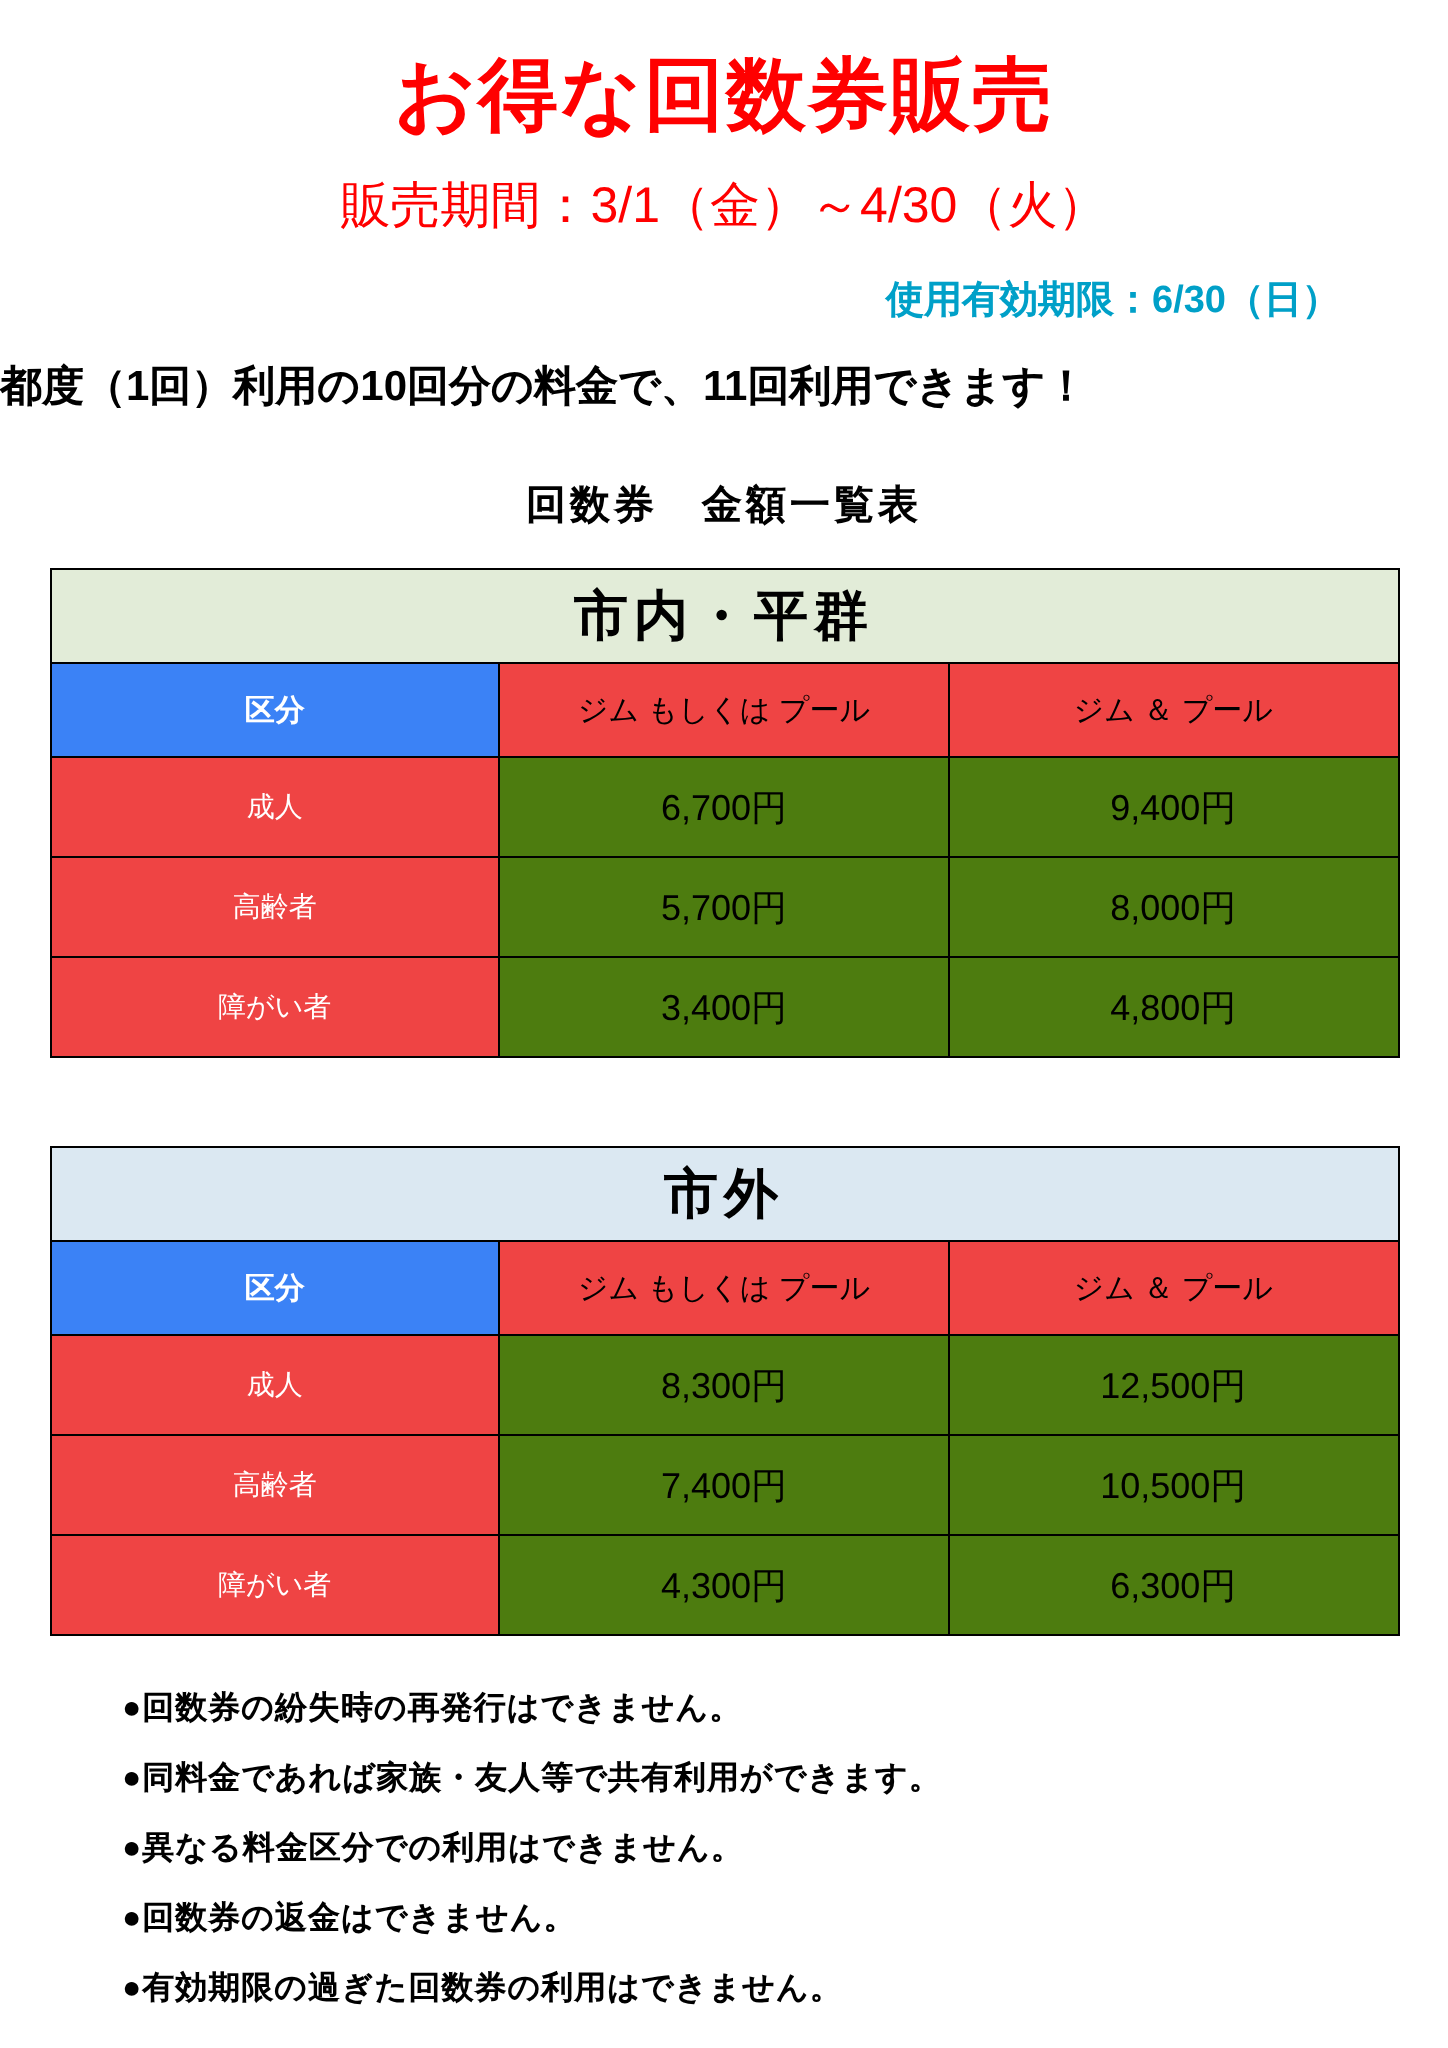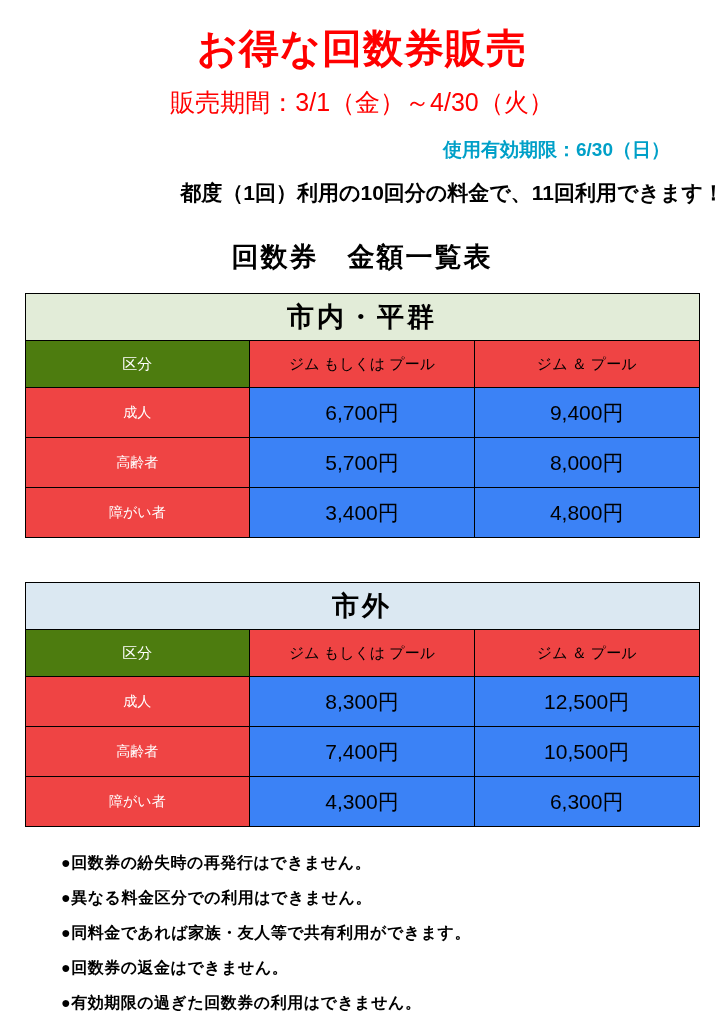--- a/index.html
+++ b/index.html
@@ -44,30 +44,30 @@
   .valid-until {
     text-align: right;
     color: #00a0c8;
     font-size: 19px;
     font-weight: bold;
     margin-top: 18px;
     padding-right: 54px;
   }
 
   .lead-text {
-    text-align: right;
+    text-align: left;
     color: #000000;
     font-size: 21px;
     font-weight: bold;
     margin-top: 16px;
   }
 
   .table-heading {
     text-align: center;
-    font-size: 27px;
+    font-size: 20px;
     font-weight: bold;
     margin-top: 32px;
     letter-spacing: 2px;
   }
 
   .fare-table {
     width: 675px;
     margin: 18px auto 0 auto;
     border-collapse: collapse;
     table-layout: fixed;
@@ -86,42 +86,42 @@
   .tbl-title {
     font-size: 27px;
     font-weight: bold;
     height: 46px;
     letter-spacing: 3px;
   }
   .tbl-title.green { background: #e2ecd8; }
   .tbl-title.blue { background: #dbe8f2; }
 
   .hdr-cell {
-    background: #4d7c0f;
+    background: #3b82f6;
     color: #ffffff;
     font-size: 15px;
     height: 46px;
-    font-weight: normal;
+    font-weight: bold;
   }
   .col-head {
     background: #ef4444;
     color: #000000;
     font-size: 15px;
     height: 46px;
   }
   .row-label {
     background: #ef4444;
     color: #ffffff;
     font-size: 14px;
     height: 49px;
   }
   .value-cell {
-    background: #3b82f6;
-    color: #000000;
-    font-size: 21px;
+    background: #4d7c0f;
+    color: #000000;
+    font-size: 18px;
     height: 49px;
   }
 
   .notes {
     margin: 26px 0 0 61px;
   }
   .note-line {
     font-size: 16px;
     font-weight: bold;
     margin-bottom: 14px;
@@ -194,19 +194,19 @@
     <tr>
       <td class="row-label">障がい者</td>
       <td class="value-cell">4,300円</td>
       <td class="value-cell">6,300円</td>
     </tr>
   </tbody>
     </table>
 
   <div class="notes">
     <div class="note-line">●回数券の紛失時の再発行はできません。</div>
+    <div class="note-line">●同料金であれば家族・友人等で共有利用ができます。</div>
     <div class="note-line">●異なる料金区分での利用はできません。</div>
-    <div class="note-line">●同料金であれば家族・友人等で共有利用ができます。</div>
     <div class="note-line">●回数券の返金はできません。</div>
     <div class="note-line">●有効期限の過ぎた回数券の利用はできません。</div>
   </div>
 
 </div>
 
 </body></html>

